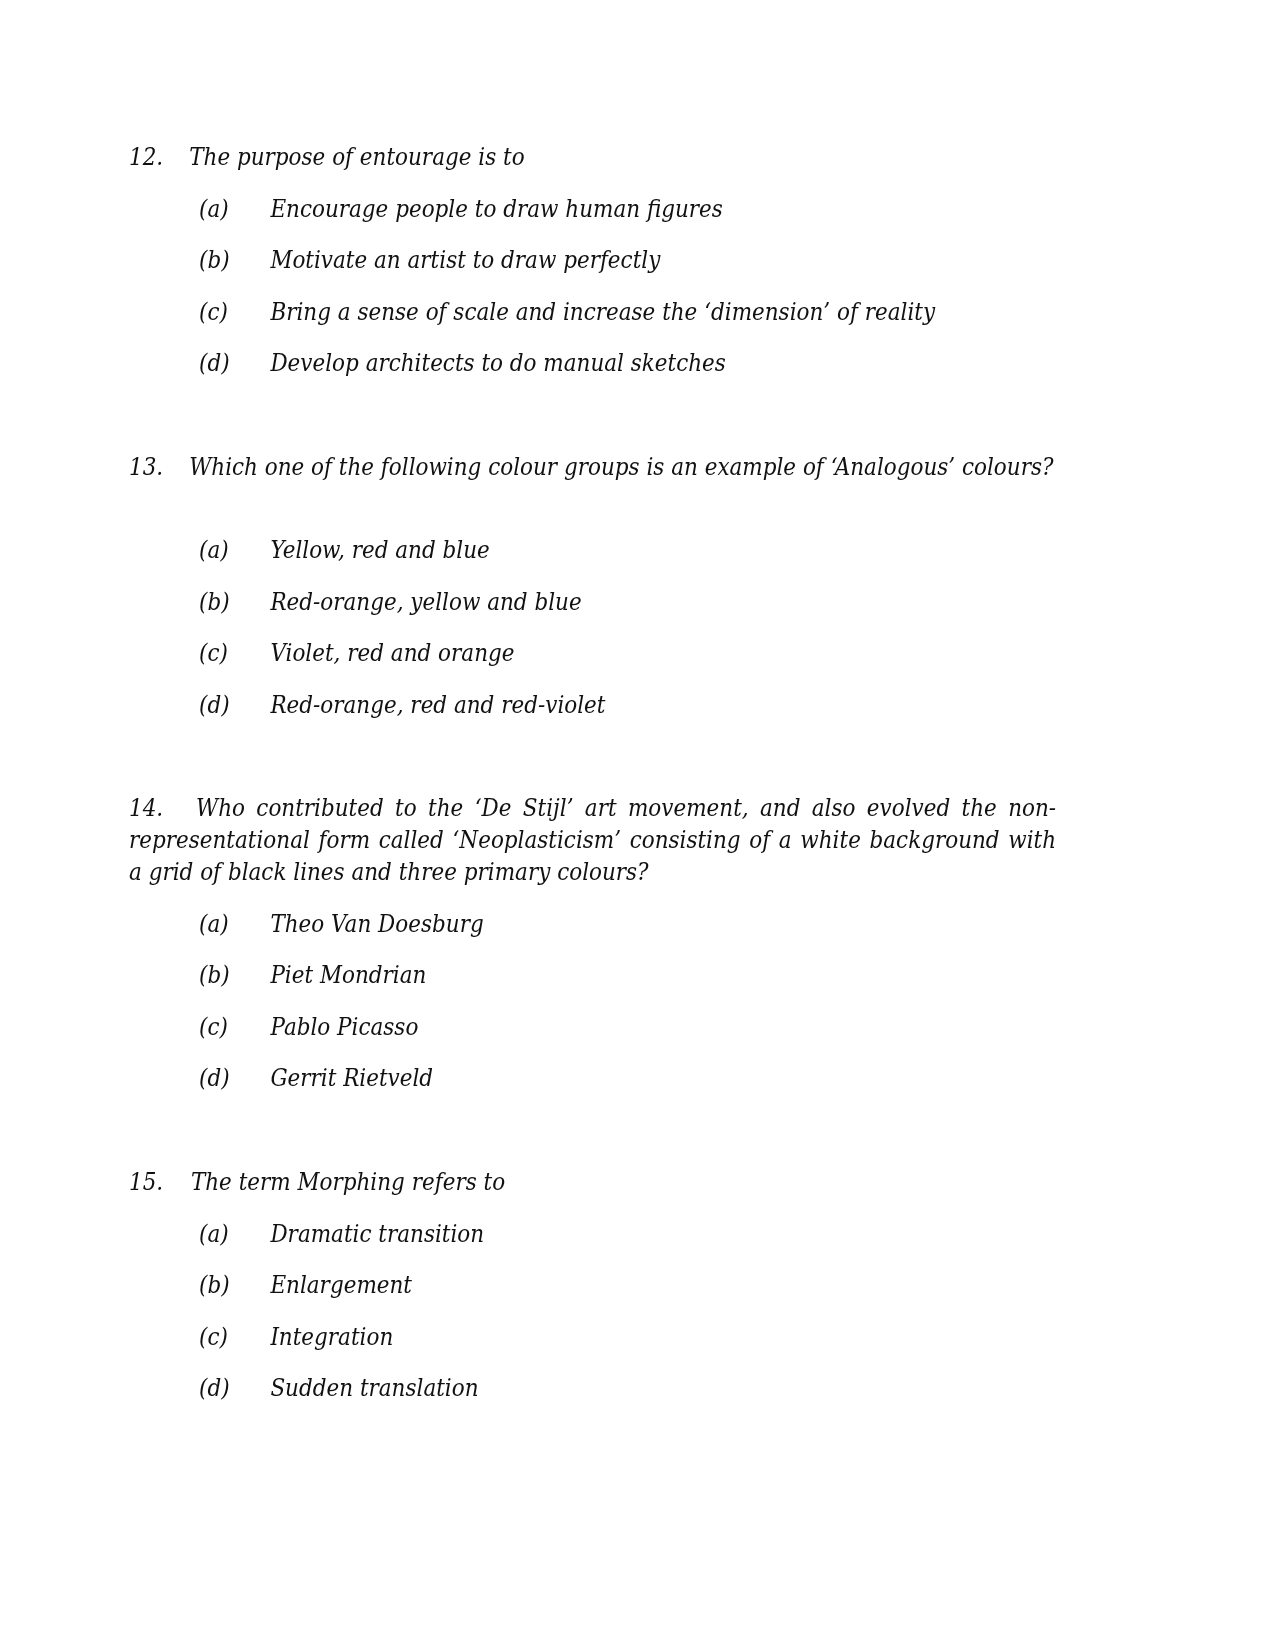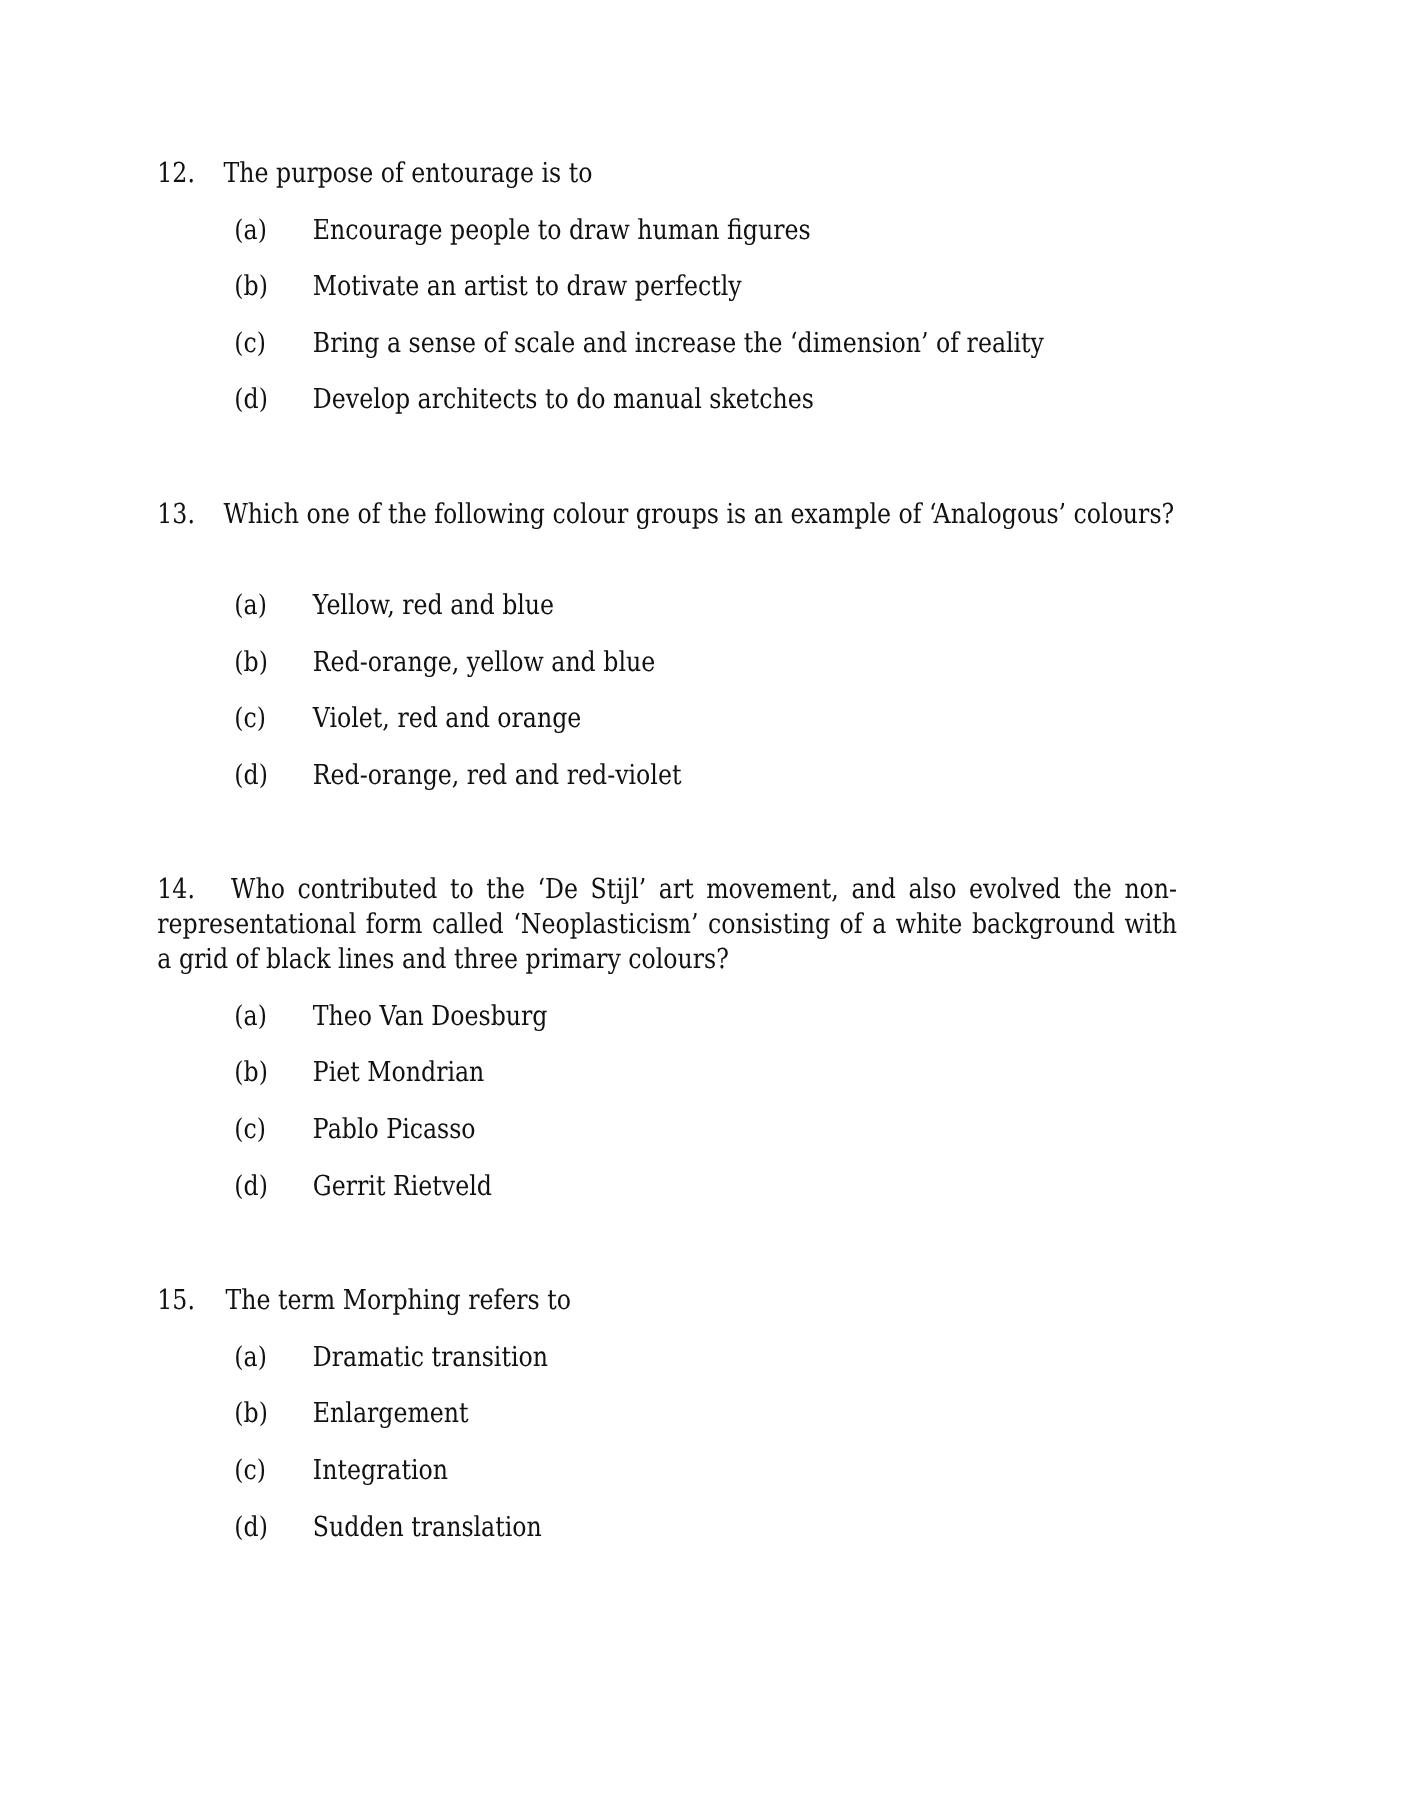--- a/index.html
+++ b/index.html
@@ -1,18 +1,18 @@
 <!DOCTYPE html>
 <html><head>
 <meta charset="utf-8">
 <style>
   html, body { margin: 0; padding: 0; background: #ffffff; }
   body { width: 1275px; height: 1651px; position: relative; overflow: hidden;
          font-family: "DejaVu Serif", "Liberation Serif", serif; color: #111; }
-  .q { position: absolute; left: 143px; width: 927px; }
+  .q { position: absolute; left: 129px; width: 927px; font-style: italic; }
   .stem { font-size: 25px; line-height: 32px; transform-origin: 0 0;
           transform: scaleX(0.86); width: 1078px; text-align: justify; text-align-last: left; }
   .num { display: inline-block; width: 70px; }
   .opt { position: absolute; left: 70px; font-size: 25px; line-height: 32px;
          white-space: nowrap; transform-origin: 0 0; transform: scaleX(0.86); }
   .lbl { display: inline-block; width: 83px; }
 </style>
 </head>
 <body>
 

